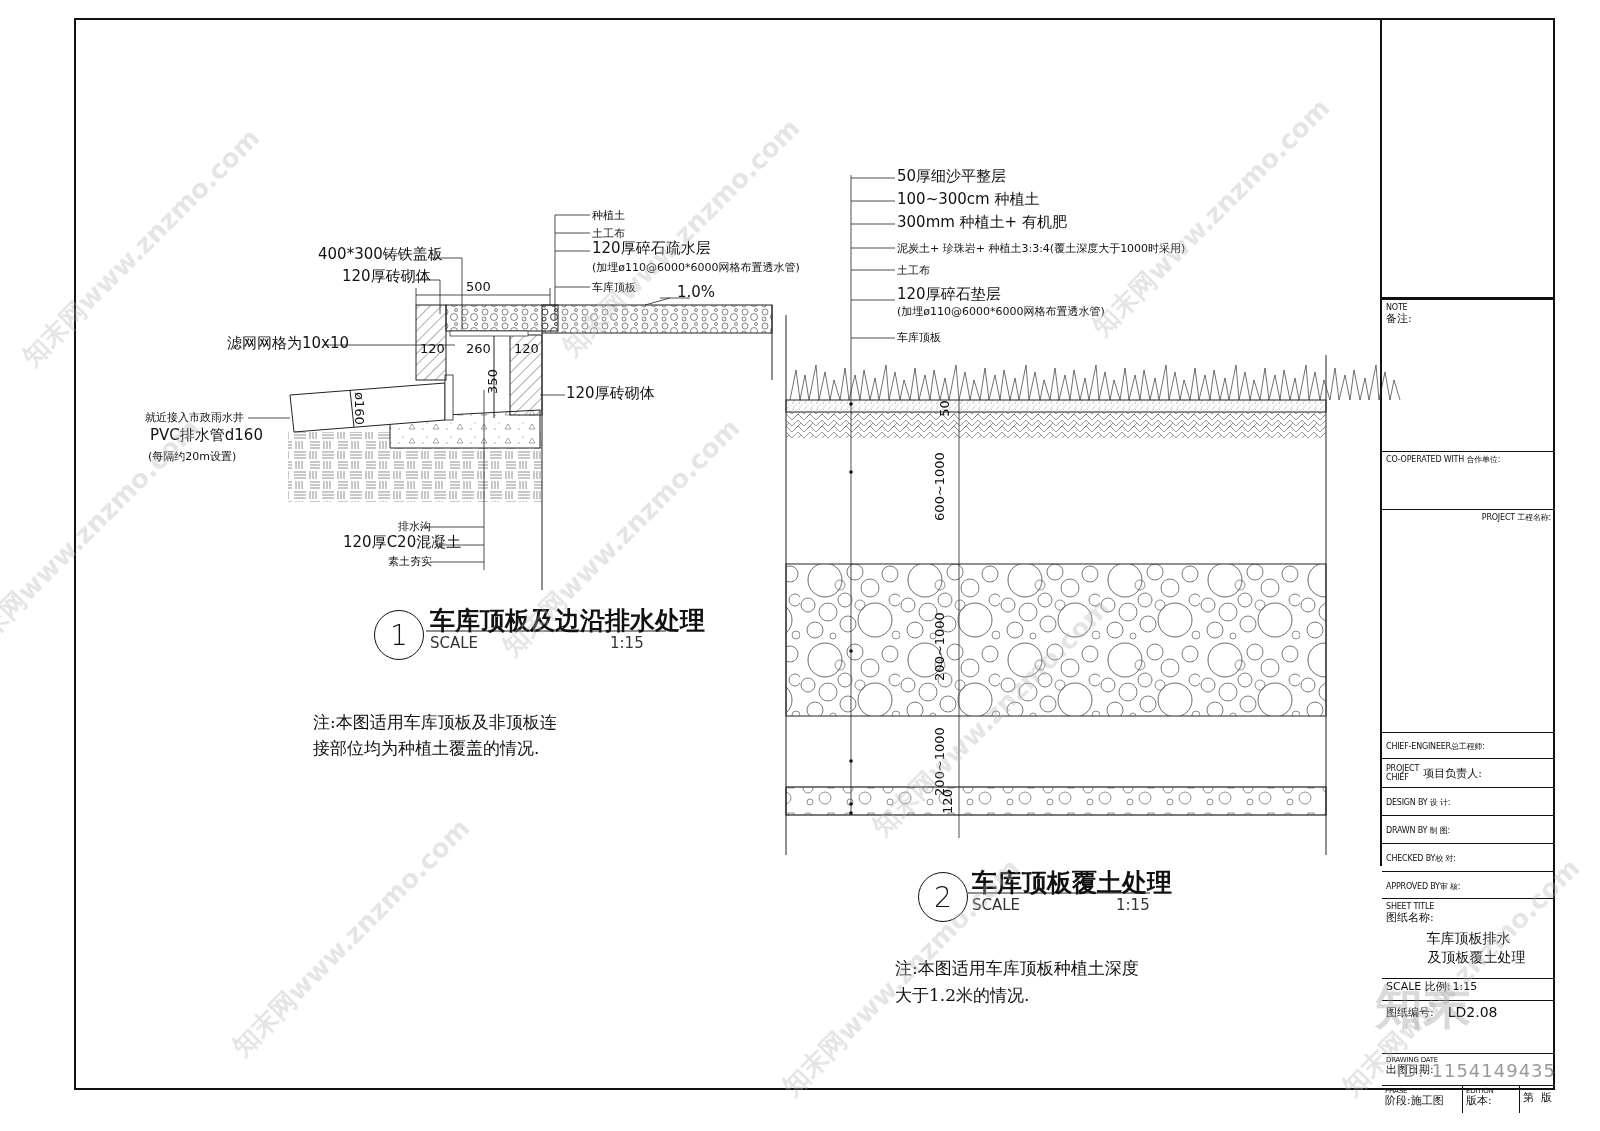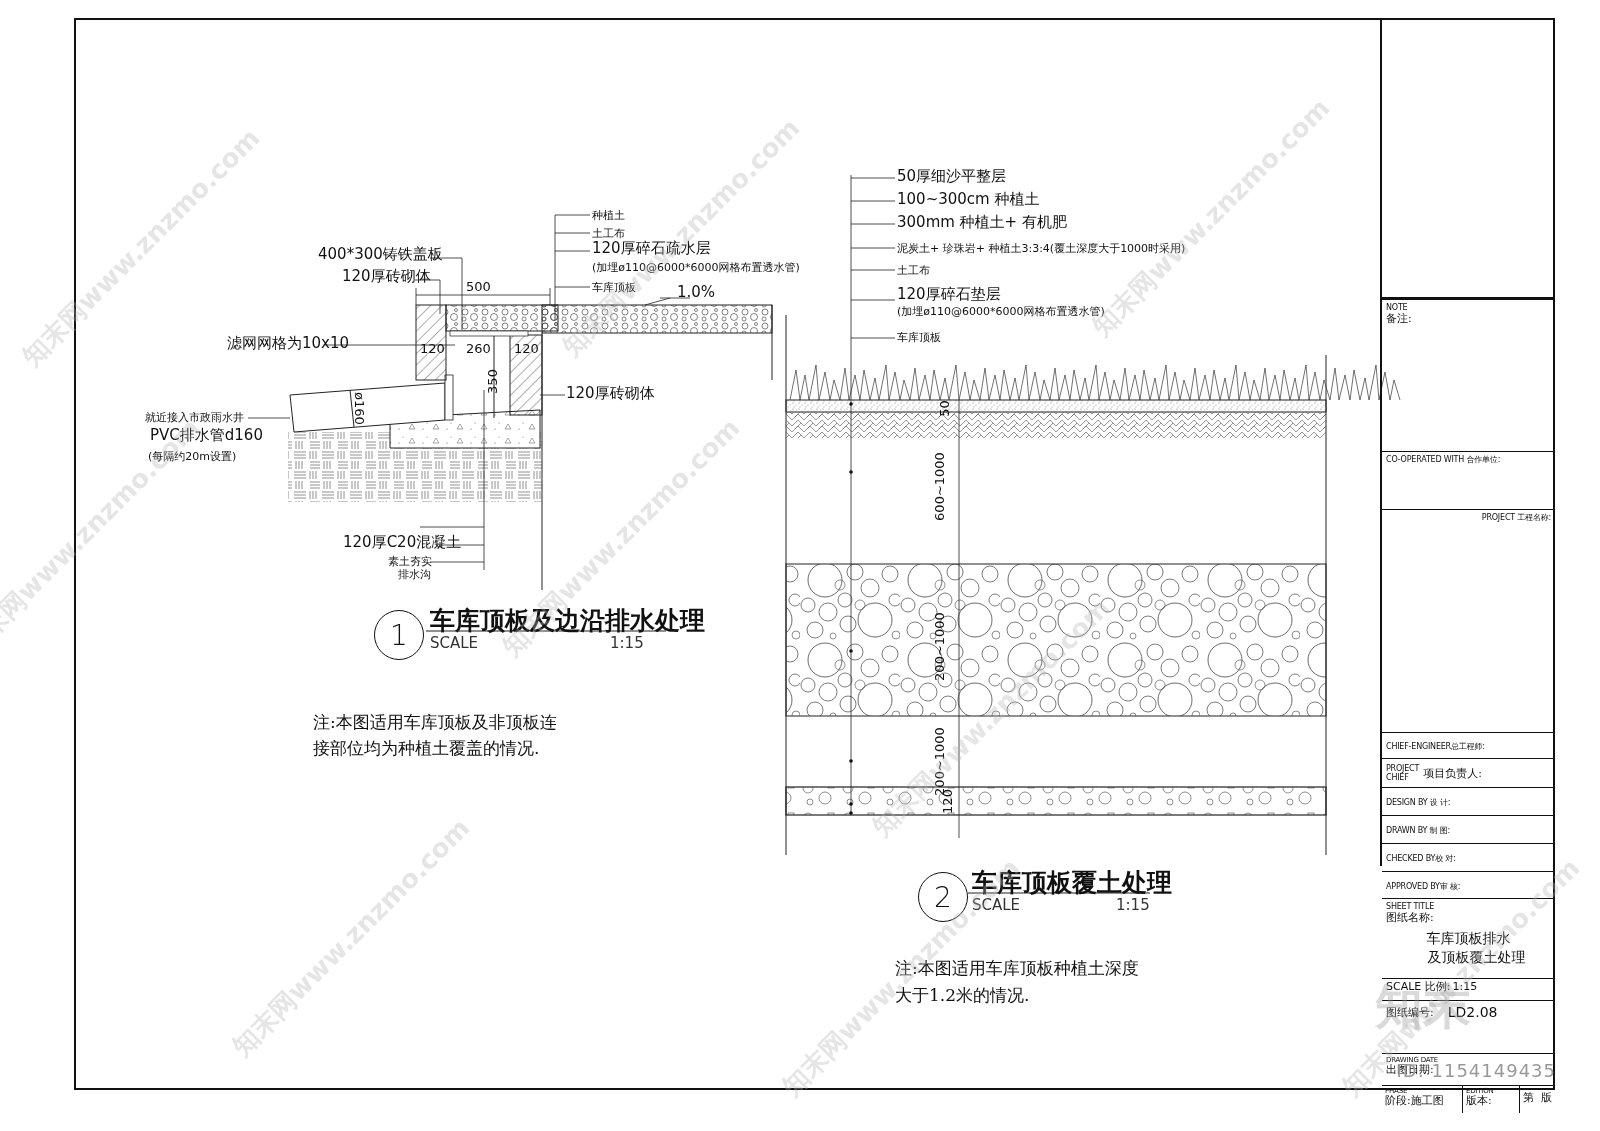--- a/index.html
+++ b/index.html
@@ -184,21 +184,21 @@
 <div class="lbl big" style="left:227px;top:337px;">滤网网格为10x10</div>
 <div class="lbl dim" style="left:420px;top:342px;">120</div>
 <div class="lbl dim" style="left:466px;top:342px;">260</div>
 <div class="lbl dim" style="left:514px;top:342px;">120</div>
 <div class="lbl dim" style="left:480px;top:375px;transform:rotate(-90deg);">350</div>
 <div class="lbl dim" style="left:343px;top:402px;transform:rotate(90deg);">ø160</div>
 <div class="lbl big" style="left:566px;top:387px;">120厚砖砌体</div>
 <div class="lbl" style="left:145px;top:411px;">就近接入市政雨水井</div>
 <div class="lbl big" style="left:150px;top:429px;">PVC排水管d160</div>
 <div class="lbl" style="left:148px;top:450px;">(每隔约20m设置)</div>
-<div class="lbl" style="left:398px;top:520px;margin-top:48px;">排水沟</div>
+<div class="lbl" style="left:398px;top:520px;">排水沟</div>
 <div class="lbl big" style="left:343px;top:536px;">120厚C20混凝土</div>
 <div class="lbl" style="left:388px;top:555px;">素土夯实</div>
 <div class="lbl" style="left:592px;top:209px;">种植土</div>
 <div class="lbl" style="left:592px;top:227px;">土工布</div>
 <div class="lbl big" style="left:592px;top:242px;">120厚碎石疏水层</div>
 <div class="lbl" style="left:592px;top:261px;">(加埋ø110@6000*6000网格布置透水管)</div>
 <div class="lbl" style="left:592px;top:281px;">车库顶板</div>
 <div class="lbl big" style="left:677px;top:286px;">1.0%</div>
 
 <div class="circle" style="left:374px;top:610px;width:48px;height:48px;">1</div>

